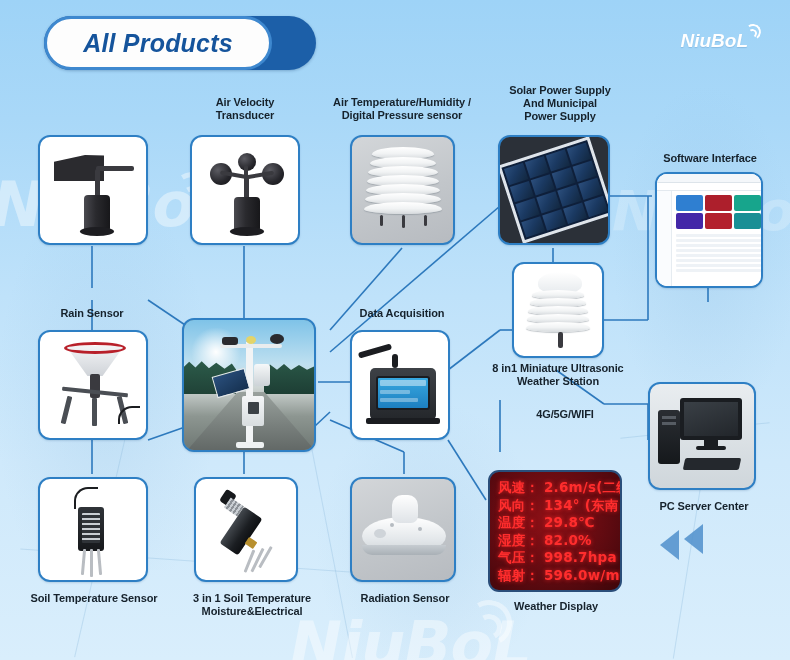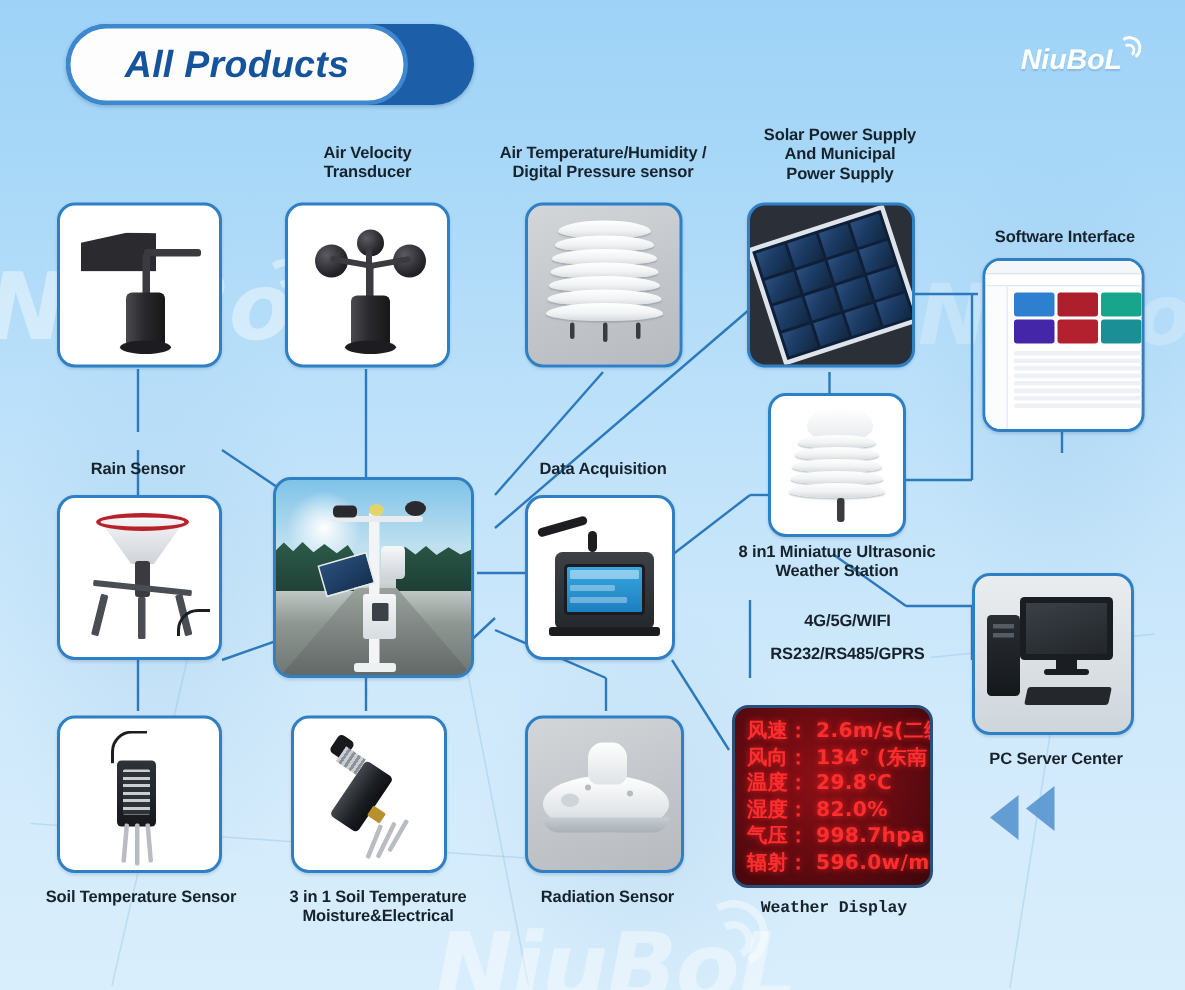--- a/index.html
+++ b/index.html
@@ -623,21 +623,20 @@
       <div class="louver" style="top:42px; width:60px; height:9px;"></div>
       <div class="louver" style="top:50px; width:62px; height:9px;"></div>
       <div class="louver" style="top:58px; width:64px; height:10px;"></div>
       <div class="rod" style="left:44px; top:68px; width:5px; height:16px;"></div>
     </div>
   </div>
   <div class="label" style="left:487px; top:362px; width:142px;">8 in1 Miniature Ultrasonic
 Weather Station</div>
 
   <div class="label" style="left:510px; top:408px; width:110px;">4G/5G/WIFI</div>
-  <div class="label" style="left:492px; top:430px; width:146px;">RS232/RS485/GPRS</div>
 
   <div class="card" style="left:648px; top:382px; width:108px; height:108px; background:linear-gradient(180deg,#e9edf0 0%, #cfd6db 100%);">
     <div class="photo">
       <div class="monitor" style="left:30px; top:14px; width:62px; height:42px;"></div>
       <div class="monitor-scr" style="left:34px; top:18px; width:54px; height:34px;"></div>
       <div style="position:absolute; left:54px; top:56px; width:14px; height:6px; background:#1a1d21;"></div>
       <div style="position:absolute; left:46px; top:62px; width:30px; height:4px; background:#1a1d21; border-radius:2px;"></div>
       <div class="tower" style="left:8px; top:26px; width:22px; height:54px;"></div>
       <div style="position:absolute; left:12px; top:32px; width:14px; height:3px; background:#565c63;"></div>
       <div style="position:absolute; left:12px; top:38px; width:14px; height:3px; background:#565c63;"></div>
@@ -690,18 +689,18 @@
   <div class="label" style="left:340px; top:592px; width:130px;">Radiation Sensor</div>
 
   <div id="weather-display" style="left:488px; top:470px; width:134px; height:122px;">
     <div class="line">风速： 2.6m/s(二级</div>
     <div class="line">风向： 134°    (东南</div>
     <div class="line">温度： 29.8℃</div>
     <div class="line">湿度： 82.0%</div>
     <div class="line">气压： 998.7hpa</div>
     <div class="line">辐射： 596.0w/m²</div>
   </div>
-  <div class="label" style="left:494px; top:600px; width:124px;font-family:Liberation Mono, monospace;">Weather Display</div>
+  <div class="label" style="left:494px; top:600px; width:124px;">Weather Display</div>
 
   <div class="chev" style="left:660px; top:530px;"></div>
   <div class="chev" style="left:684px; top:524px;"></div>
 
 </div>
 
 </body></html>

